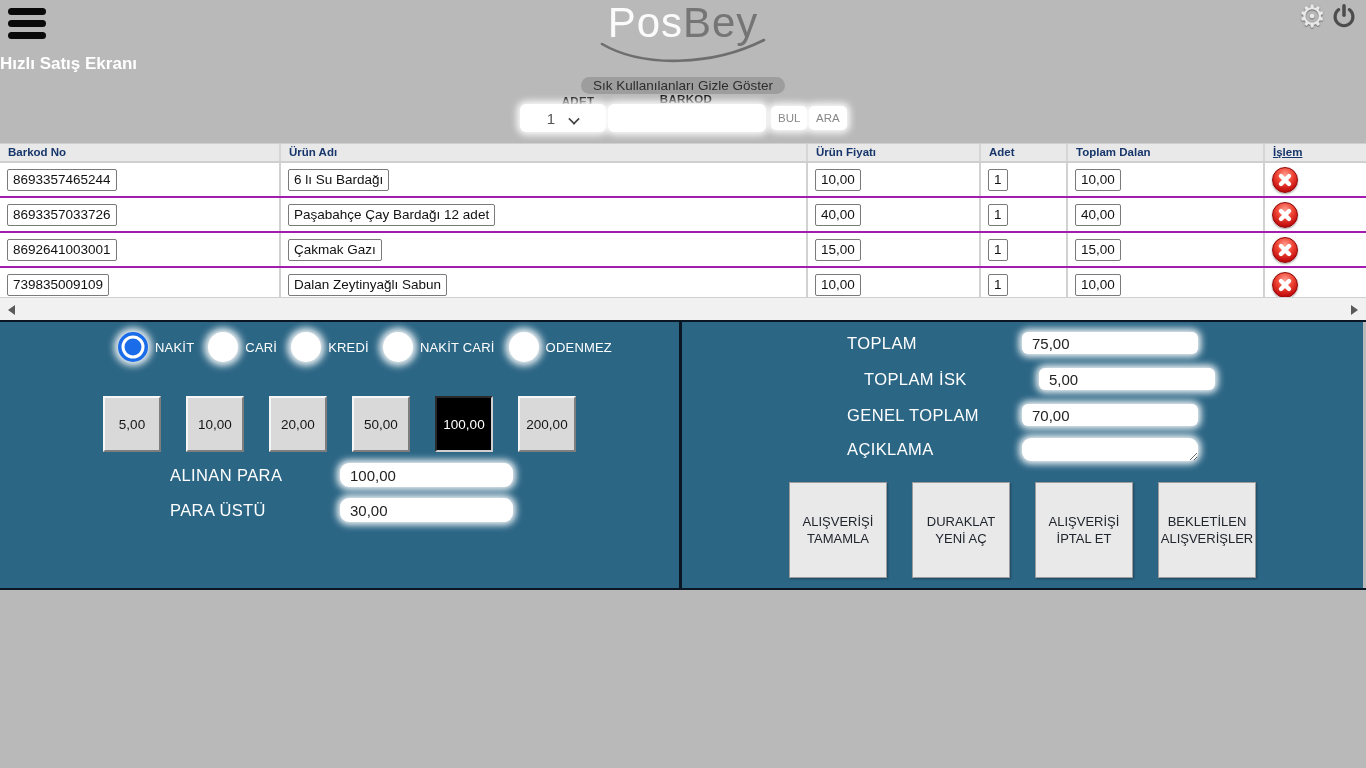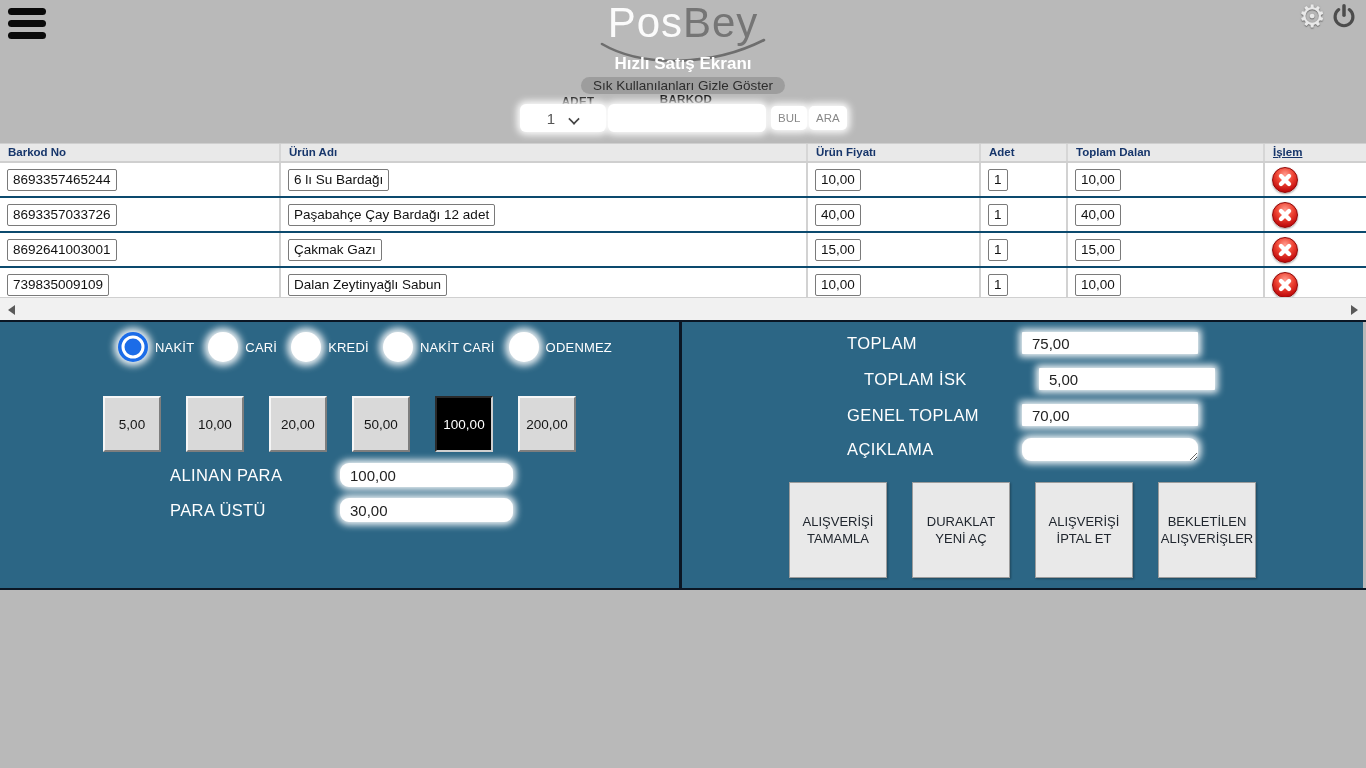--- a/index.html
+++ b/index.html
@@ -11,21 +11,21 @@
   }
   
   .topbar { position:absolute; left:0; top:0; width:1366px; height:143px; background:#b9b9b9; }
   .hamburger { position:absolute; left:8px; top:8px; width:42px; height:38px; cursor:pointer; }
   .hamburger i { display:block; width:38px; height:7px; background:#0a0a0a; border-radius:4px; margin:0 0 5px 0; }
   .logo { position:absolute; left:0; right:0; top:0; text-align:center; height:54px; }
   .logo .ltxt { font-size:42px; line-height:46px; letter-spacing:1px; }
   .logo .p1 { color:#fbfbfb; }
   .logo .p2 { color:#757575; }
   .swoosh { position:absolute; left:50%; top:36px; transform:translateX(-50%); }
-  .hs-title { position:absolute; left:0; right:0; top:54px; text-align:center;
+  .hs-title { position:absolute; left:0; right:0; top:54px; text-align:left;
               color:#ffffff; font-weight:bold; font-size:17px; }
   .fav-pill { position:absolute; left:50%; top:77px; transform:translateX(-50%);
               background:#9d9d9d; color:#2d2d2d; font-size:13.5px; border-radius:9px;
               padding:1px 12px; white-space:nowrap; cursor:pointer; }
   .ctl-row { position:absolute; left:0; right:0; top:92px; height:48px; }
   .ctl-label { position:absolute; font-size:11.5px; color:#111; font-weight:bold; letter-spacing:.3px; }
   .lbl-adet { left:548px; top:3px; width:60px; text-align:center; }
   .lbl-barkod { left:607px; top:1px; width:158px; text-align:center; }
   .glow { box-shadow:0 0 7px 3px rgba(255,255,255,.95); }
   .sel-box { position:absolute; left:520px; top:12px; width:86px; height:28px; background:#fff;
@@ -42,21 +42,21 @@
   .btn-ara { left:809px; }
   .gear { position:absolute; right:40px; top:0px; font-size:31px; color:#e9e9e9;
           text-shadow:0 1px 1px #6d6d6d, 0 0 2px #999; cursor:pointer; line-height:34px;}
   .power { position:absolute; right:8px; top:3px; width:28px; height:28px; cursor:pointer; }
   
   .table { position:absolute; left:0; top:143px; width:1366px; }
   .trow { display:grid; grid-template-columns:281px 527px 173px 87px 197px 101px; }
   .thead { background:#e9e9e9; border-top:1px solid #cfcfcf; border-bottom:2px solid #cfcfcf; }
   .thead .cell { color:#17366b; font-weight:bold; font-size:11.5px; padding:2px 0 3px 8px;
                  border-right:2px solid #d6d6d6; }
-  .tbody-row { background:#ffffff; height:35px; border-bottom:2px solid #0c4a6e; }
+  .tbody-row { background:#ffffff; height:35px; border-bottom:2px solid #a21caf; }
   .tbody-row .cell { border-right:2px solid #d2d2d2; display:flex; align-items:center; padding-left:7px; }
   .trow .cell:last-child { border-right:none;text-decoration:underline; }
   .tbox { display:inline-block; background:#fff; border:1px solid #7a7a7a; border-radius:2px;
           font-size:13.5px; color:#111; padding:2px 5px 3px 5px; white-space:nowrap; }
   .w-barkod { min-width:96px; }
   .w-num { min-width:34px; }
   .w-adet { min-width:10px; }
   .del-btn { width:26px; height:26px; border-radius:50%; position:relative; cursor:pointer;
              background:radial-gradient(circle at 50% 28%, #ff9a8e 0%, #ee4433 40%, #c40f0f 75%, #a30606 100%);
              border:1px solid #8f0505; box-shadow:0 1px 2px rgba(0,0,0,.35); }
@@ -91,21 +91,21 @@
   .denom.sel { background:#000000; color:#ffffff; border-color:#2a2a2a #cfcfcf #cfcfcf #2a2a2a; }
   .money-row { position:absolute; left:170px; display:flex; align-items:center; }
   .money-label { color:#fff; font-size:16.5px; letter-spacing:.4px; width:170px; }
   .money-input { width:173px; height:24px; border:none; border-radius:9px; background:#fff;
                  font-size:15px; padding:0 10px; color:#222; }
   .row-alinan { top:141px; }
   .row-ustu { top:176px; }
   
   .sum-row { position:absolute; left:165px; display:flex; align-items:center; }
   .sum-label { color:#fff; font-size:16.5px; letter-spacing:.4px; width:175px; }
-  .sum-input { width:176px; height:22px; border:none; border-radius:1px; background:#fff;
+  .sum-input { width:176px; height:22px; border:none; border-radius:6px; background:#fff;
                font-size:15px; padding:0 10px; color:#222; }
   .sum-area { width:176px; height:23px; border:none; border-radius:9px; background:#fff;
               font-size:13px; padding:2px 10px; resize:both; overflow:auto; }
   .r1 { top:10px; } .r2 { top:46px;margin-left:17px; } .r3 { top:82px; } .r4 { top:116px; }
   .action-btns { position:absolute; left:107px; top:160px; display:flex; }
   .action-btn { width:98px; height:96px; margin-right:25px; background:#e9e9e9; border:1px solid #9c9c9c;
                 color:#20262e; font-size:13px; font-family:"Liberation Sans",sans-serif; line-height:17px;
                 display:flex; align-items:center; justify-content:center; text-align:center;
                 padding:4px; cursor:pointer; box-shadow:1px 1px 2px rgba(0,0,0,.3); }
 </style>

